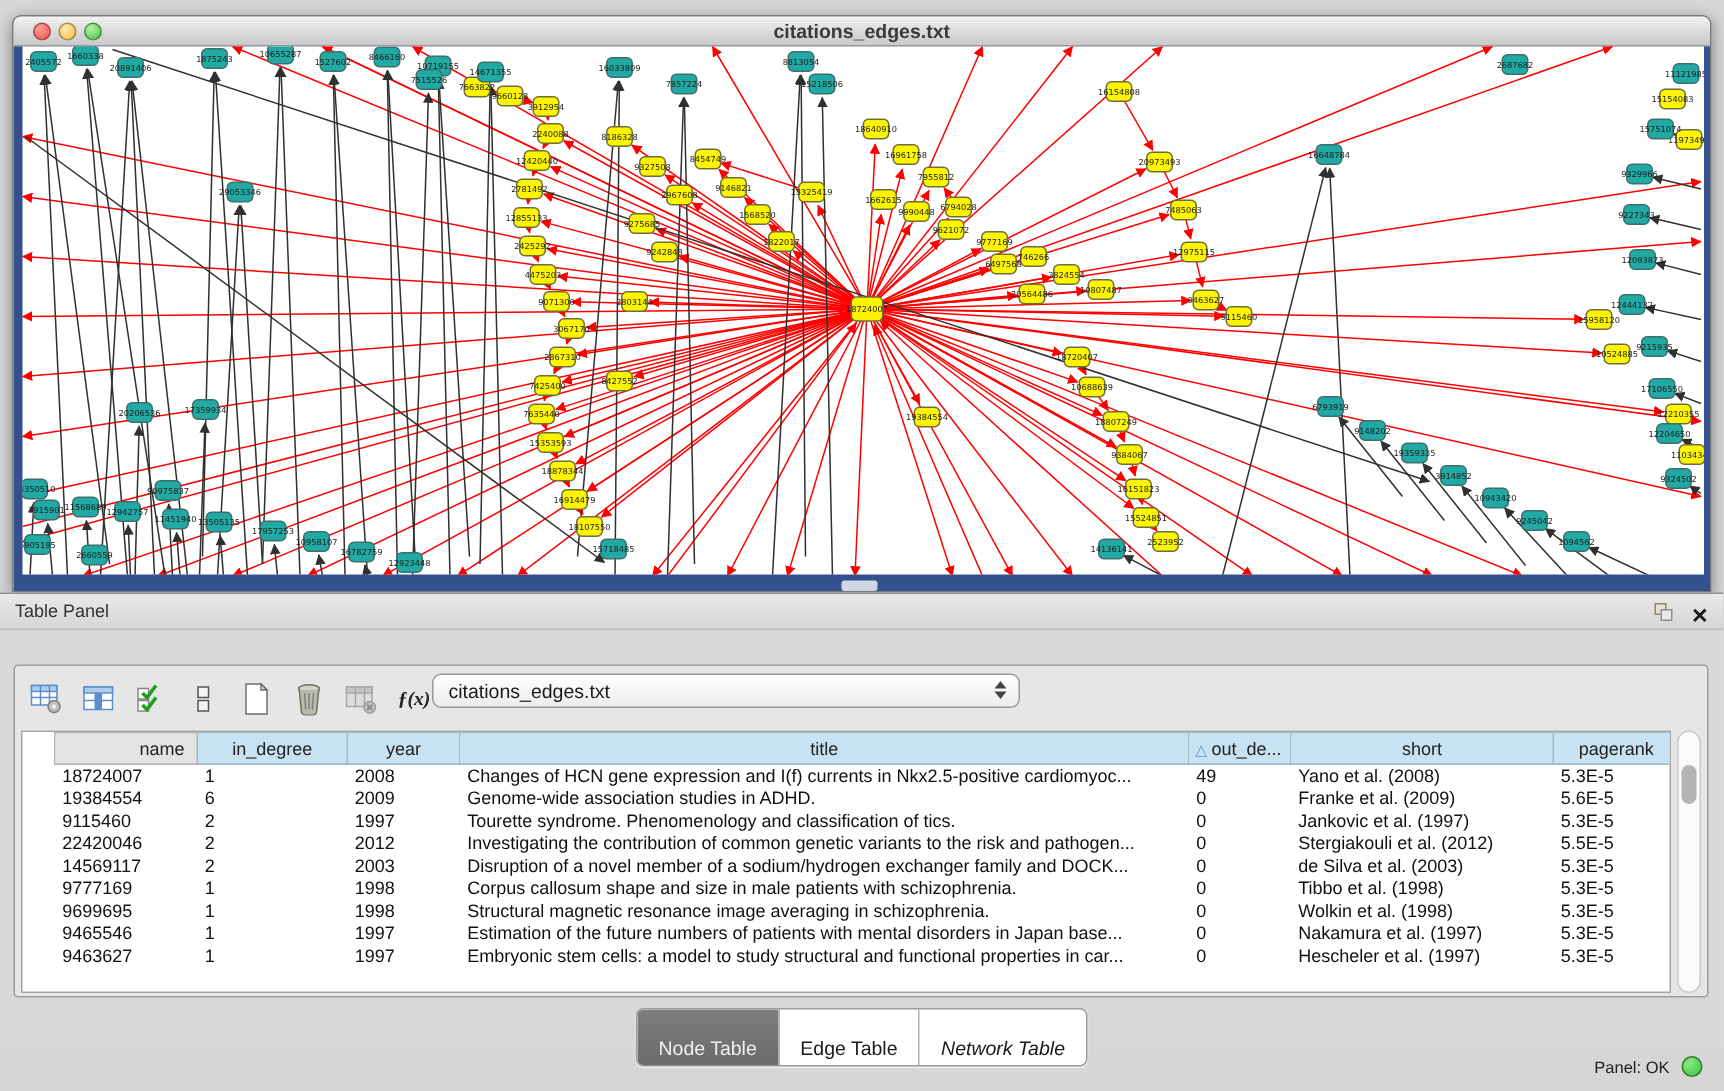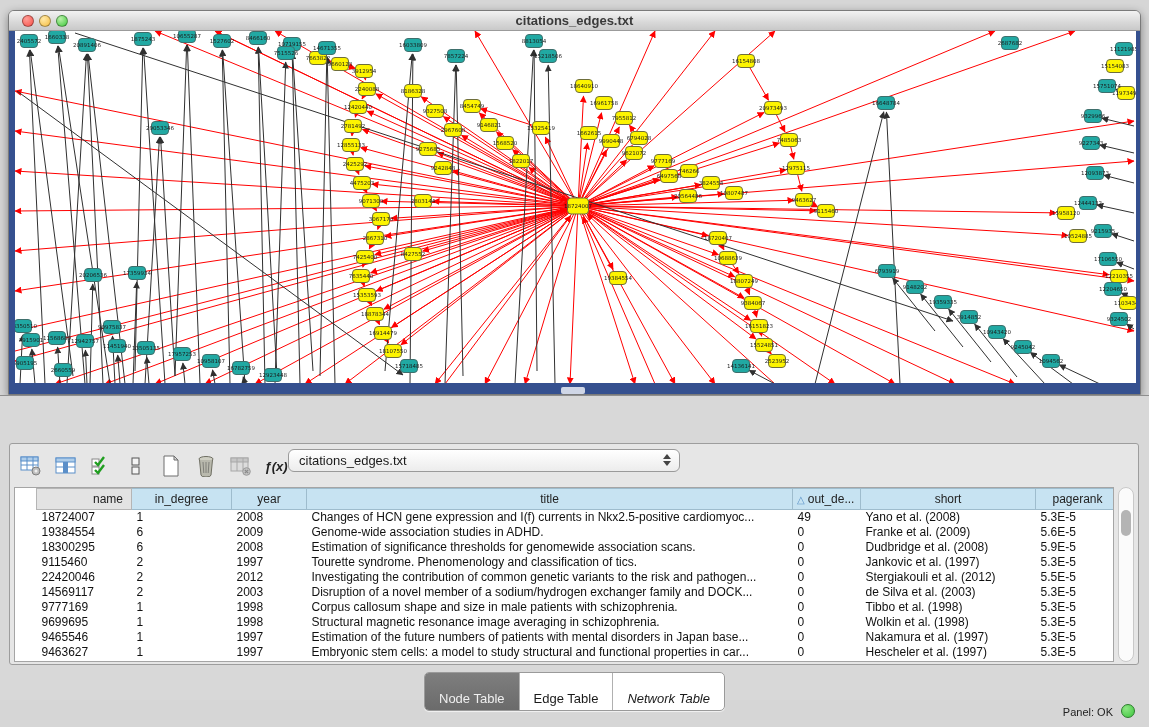--- a/index.html
+++ b/index.html
@@ -38,21 +38,21 @@
                   background:linear-gradient(#e9e9e9,#d6d6d6); border-bottom:1px solid #bdbdbd; }
   .float-icon { position:absolute; right:34px; top:6px; width:12px; height:12px; }
   .float-icon .sq1 { position:absolute; left:0; top:0; width:8px; height:8px; border:1px solid #97855c; background:transparent; }
   .float-icon .sq2 { position:absolute; right:0; bottom:0; width:8px; height:8px; border:1px solid #8d8d8d; background:#e9e9e9; }
   .close-x { position:absolute; right:10px; top:3px; font-size:14px; font-weight:bold; color:#1c1c1c; cursor:default; }
 
   .panel-box { position:absolute; left:9px; top:47px; width:1130px; height:222px;
                background:#e6e6e6; border:1px solid #9d9d9d; border-radius:3px; }
   .toolbar { position:absolute; left:10px; top:6px; height:32px; display:flex; align-items:center; gap:13px; }
   .tb-icon { width:22px; height:22px; display:flex; align-items:center; justify-content:center; }
-  .fx { font-family:Liberation Sans, sans-serif; font-style:italic; font-weight:bold; font-size:13px; color:#222; }
+  .fx { font-family:Liberation Serif, serif; font-style:italic; font-weight:bold; font-size:13px; color:#222; }
   .net-select { position:absolute; left:278px; top:5px; width:392px; height:23px;
                 background:linear-gradient(#ffffff,#ececec); border:1px solid #9a9a9a; border-radius:6px;
                 font-size:13px; color:#1a1a1a; line-height:21px; padding-left:10px; }
   .net-select .arrows { position:absolute; right:8px; top:4px; display:flex; flex-direction:column; gap:2px; }
   .net-select .arrows i { display:block; width:0; height:0; border-left:4px solid transparent; border-right:4px solid transparent; }
   .net-select .arrows i.up { border-bottom:5px solid #444; }
   .net-select .arrows i.down { border-top:5px solid #444; }
 
   .table-wrap { position:absolute; left:4px; top:43px; width:1100px; height:175px;
                 background:#ffffff; border:1px solid #a5a5a5; overflow:hidden; }
@@ -526,20 +526,28 @@
           <rect x="1095.5" y="281.5" width="17" height="13" rx="3.5" class="nT"></rect>
           <text x="1104" y="290" class="nl">9324502</text>
           <rect x="1100.5" y="11.5" width="17" height="13" rx="3.5" class="nT"></rect>
           <text x="1109" y="20" class="nl">11121985</text>
         </svg>
       <div class="resize-notch"></div>
     </div>
   </div>
 
   <div class="table-panel">
+    <div class="panel-header">
+      <span>Table Panel</span>
+      <span class="float-icon">
+          <span class="sq1"></span>
+          <span class="sq2"></span>
+        </span>
+      <span class="close-x">✕</span>
+    </div>
 
     <div class="panel-box">
       <div class="toolbar">
         <span class="tb-icon">
           <svg width="22" height="20" viewBox="0 0 22 20">
               <rect x="1" y="1" width="17" height="13" fill="#fff" stroke="#5b8fc9"></rect>
               <rect x="1" y="1" width="17" height="4" fill="#aecdea" stroke="#5b8fc9"></rect>
               <line x1="7" y1="1" x2="7" y2="14" stroke="#5b8fc9"></line>
               <line x1="13" y1="1" x2="13" y2="14" stroke="#5b8fc9"></line>
               <line x1="1" y1="9" x2="18" y2="9" stroke="#5b8fc9"></line>
@@ -639,29 +647,20 @@
               <tr>
                 <td>19384554</td>
                 <td>6</td>
                 <td>2009</td>
                 <td>Genome-wide association studies in ADHD.</td>
                 <td>0</td>
                 <td>Franke et al. (2009)</td>
                 <td>5.6E-5</td>
               </tr>
               <tr>
-                <td>18300295</td>
-                <td>6</td>
-                <td>2008</td>
-                <td>Estimation of significance thresholds for genomewide association scans.</td>
-                <td>0</td>
-                <td>Dudbridge et al. (2008)</td>
-                <td>5.9E-5</td>
-              </tr>
-              <tr>
                 <td>9115460</td>
                 <td>2</td>
                 <td>1997</td>
                 <td>Tourette syndrome. Phenomenology and classification of tics.</td>
                 <td>0</td>
                 <td>Jankovic et al. (1997)</td>
                 <td>5.3E-5</td>
               </tr>
               <tr>
                 <td>22420046</td>

